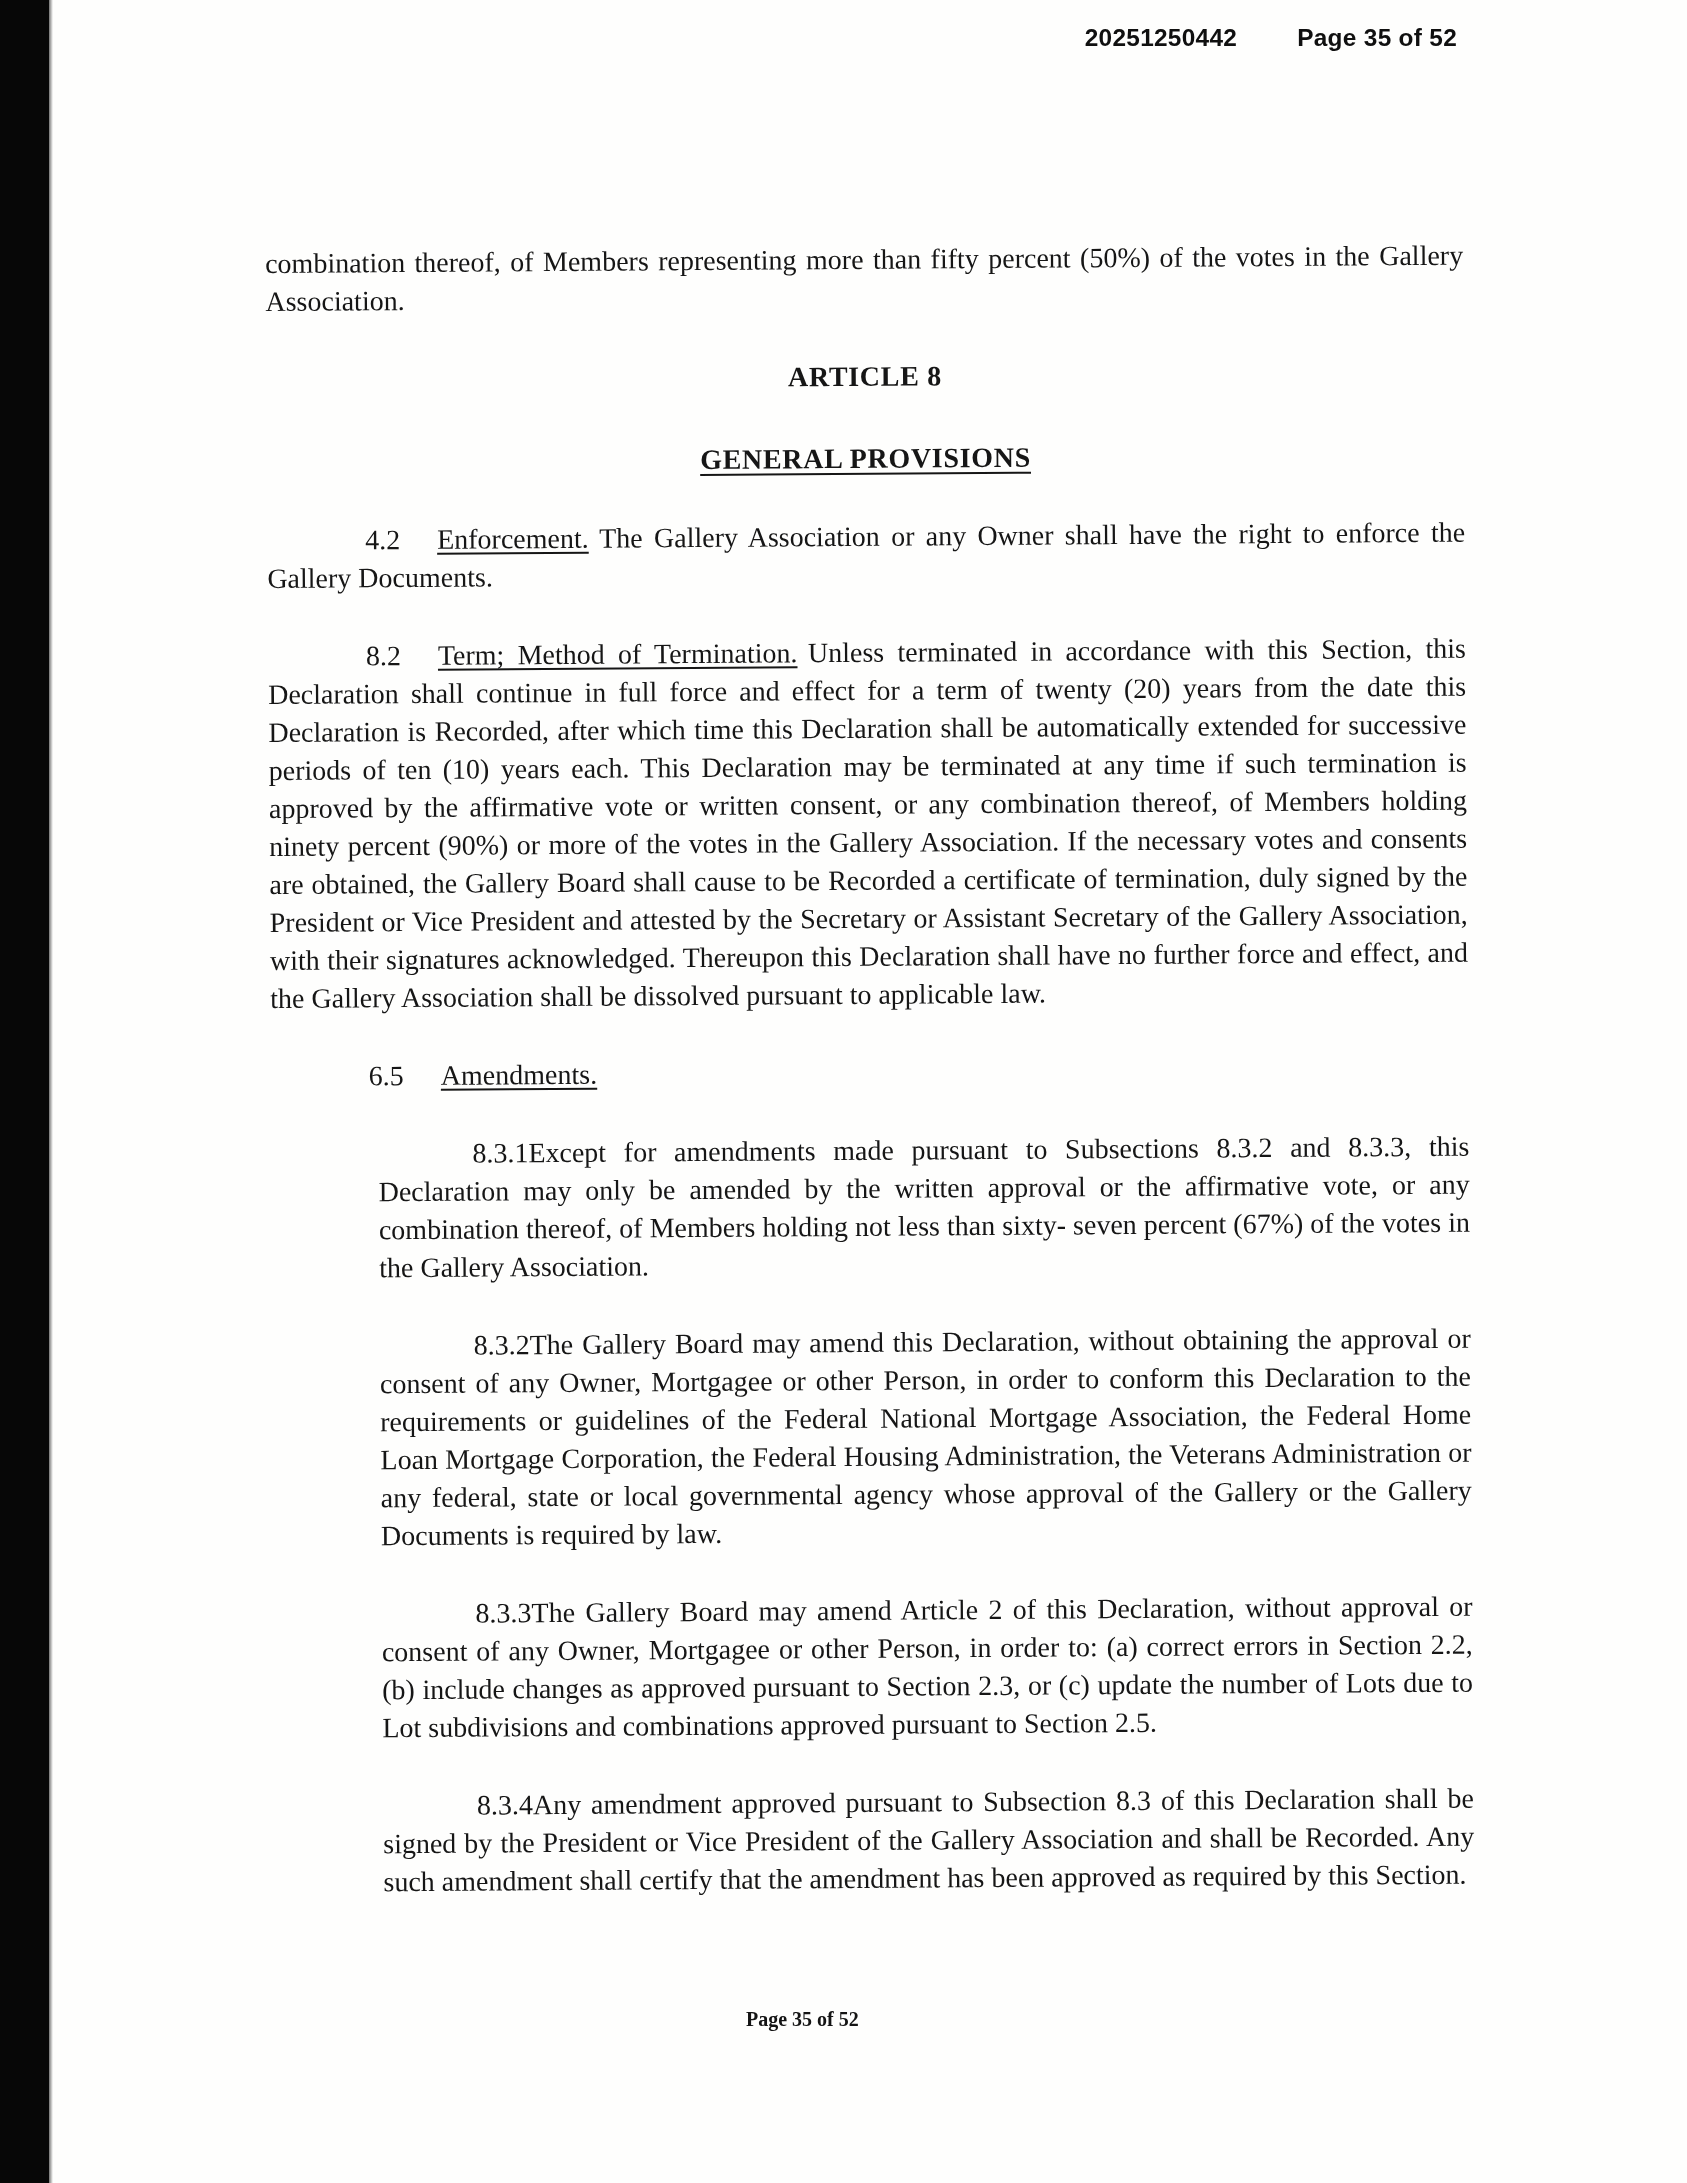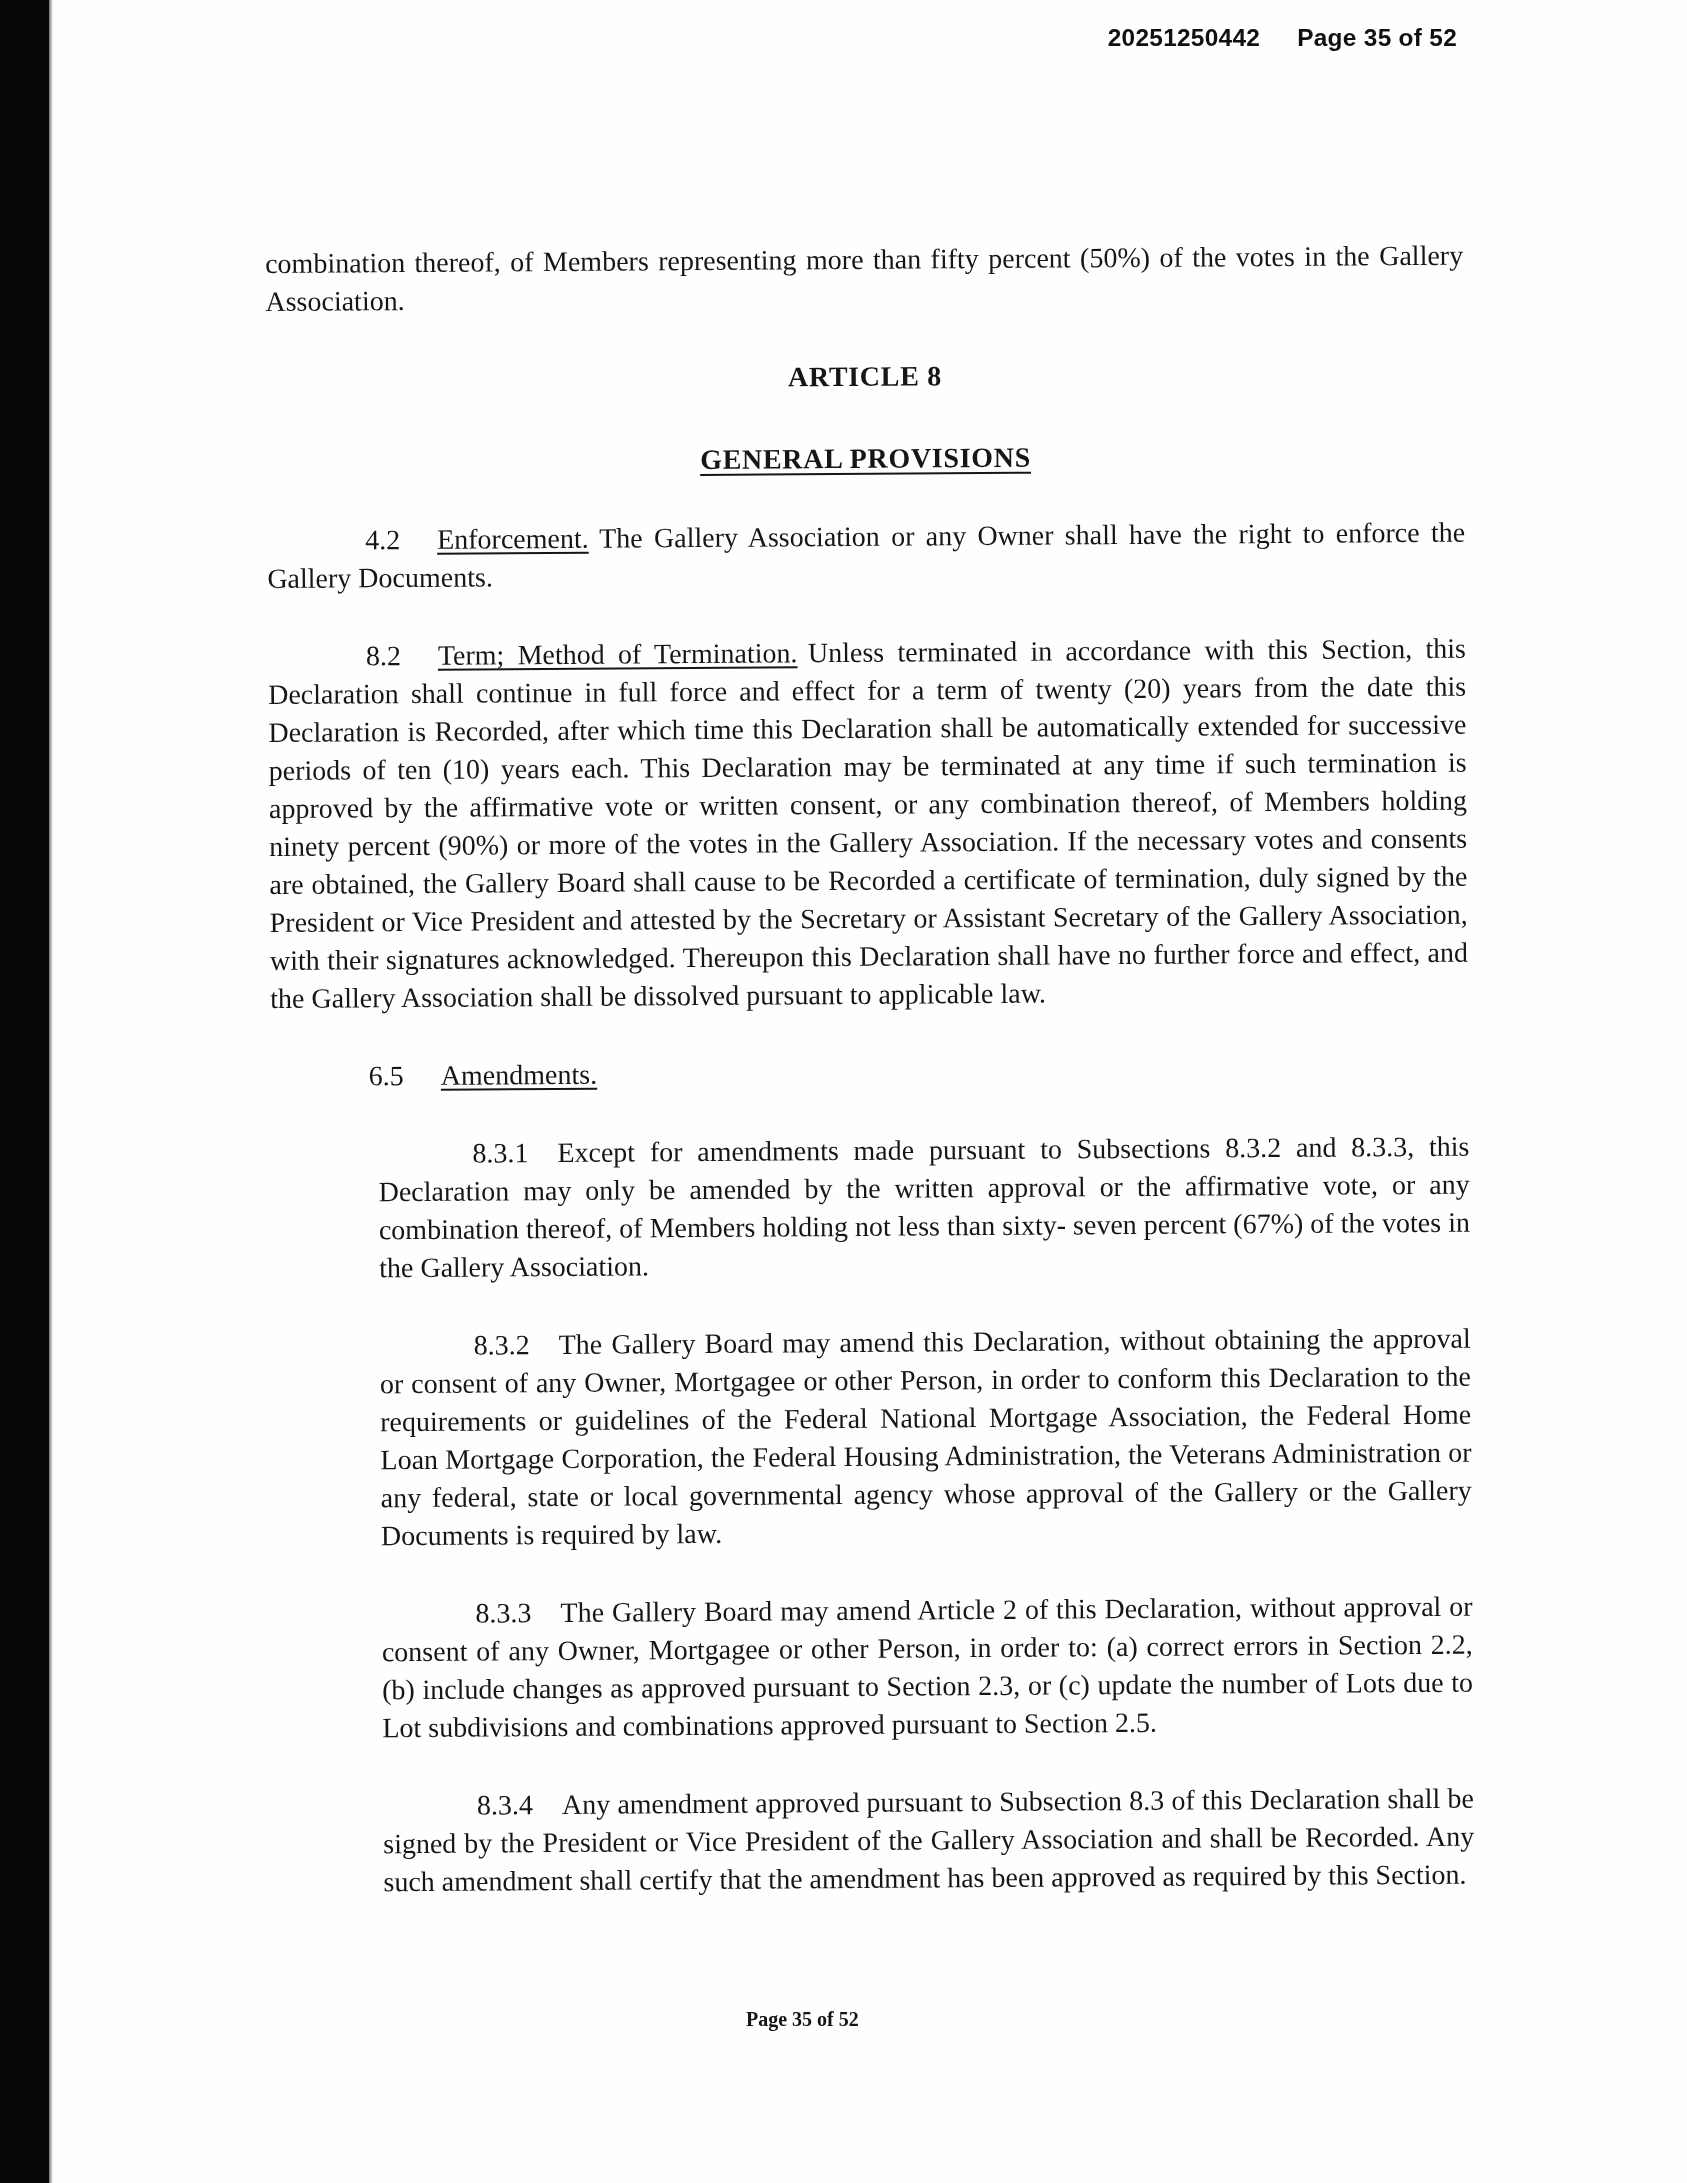--- a/index.html
+++ b/index.html
@@ -29,21 +29,21 @@
     top: 0;
     width: 4px;
     height: 2183px;
     background: linear-gradient(90deg, rgba(0,0,0,0.55), rgba(0,0,0,0));
   }
   .doc-header {
     position: absolute;
     top: 24px;
     right: 231px;
     display: flex;
-    gap: 37px;
+    gap: 60px;
     font-family: "Liberation Sans", sans-serif;
     font-weight: bold;
     font-size: 24.4px;
     letter-spacing: 0.3px;
     color: #101010;
   }
   .content {
     position: absolute;
     left: 265px;
     top: 245px;
@@ -75,21 +75,21 @@
     text-underline-offset: 4px;
     text-decoration-thickness: 1.6px;
     margin-right: 10.5px;
   }
   .subsection {
     margin-top: 40px;
     margin-left: 107px;
     text-align: justify;
     text-indent: 94px;
   }
-  .subsection .num { margin-right: 29px; }
+  .subsection .num { }
   .doc-footer {
     position: absolute;
     top: 2008px;
     left: 746px;
     font-size: 20px;
     font-weight: bold;
     color: #141414;
   }
 </style>
 </head>

